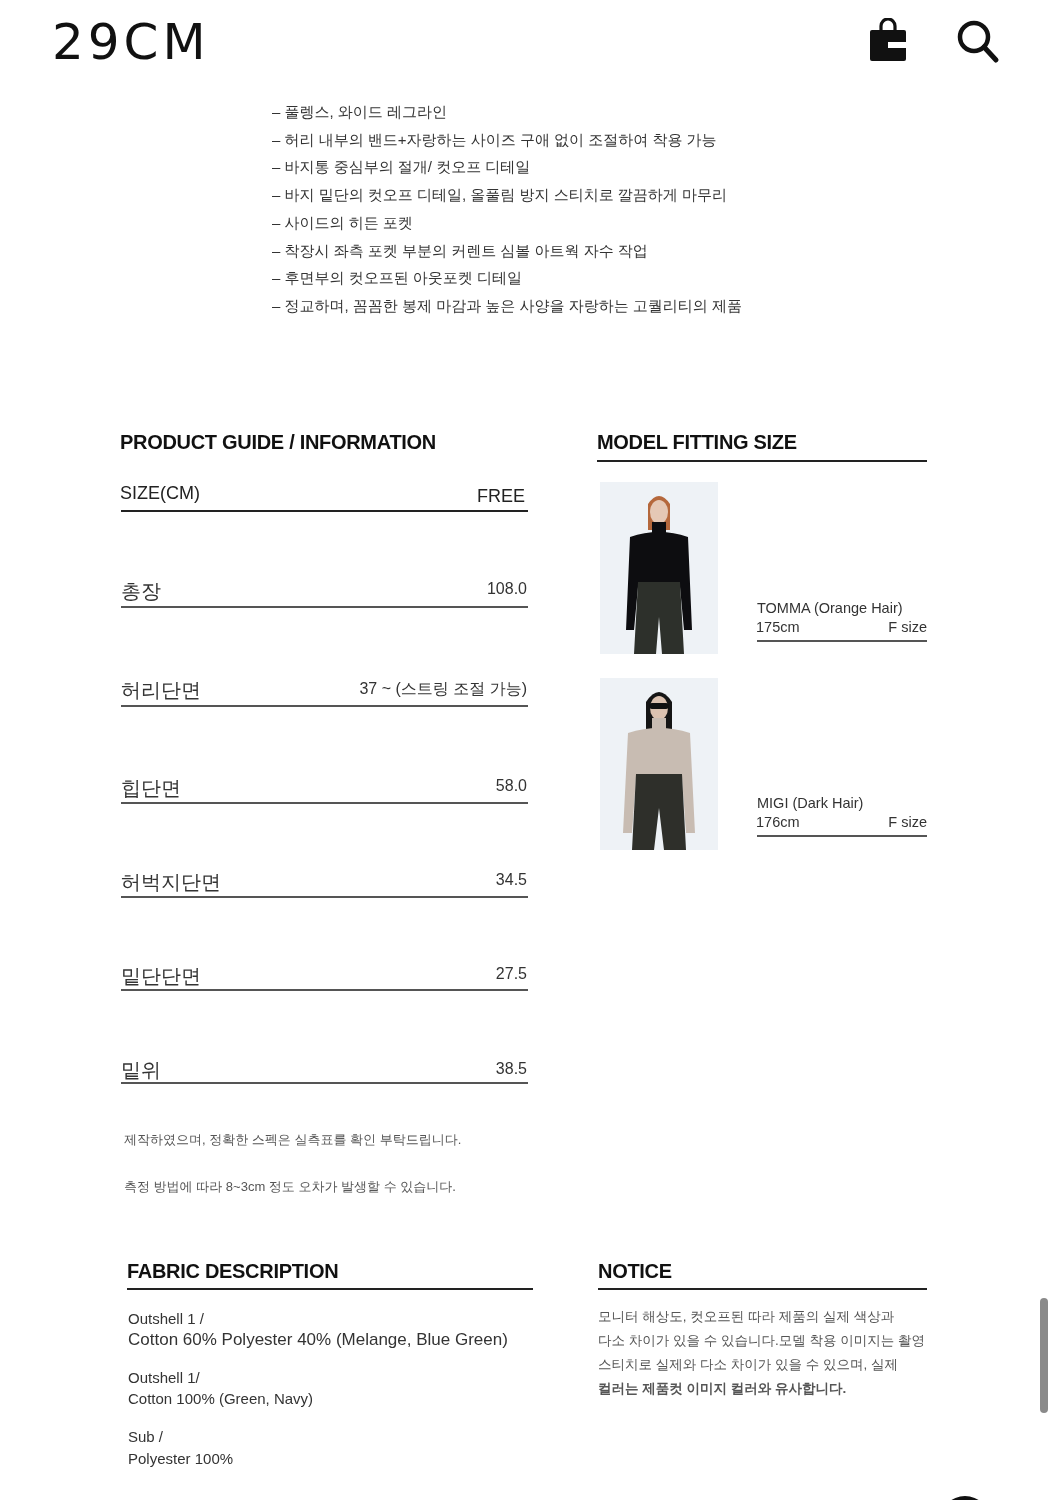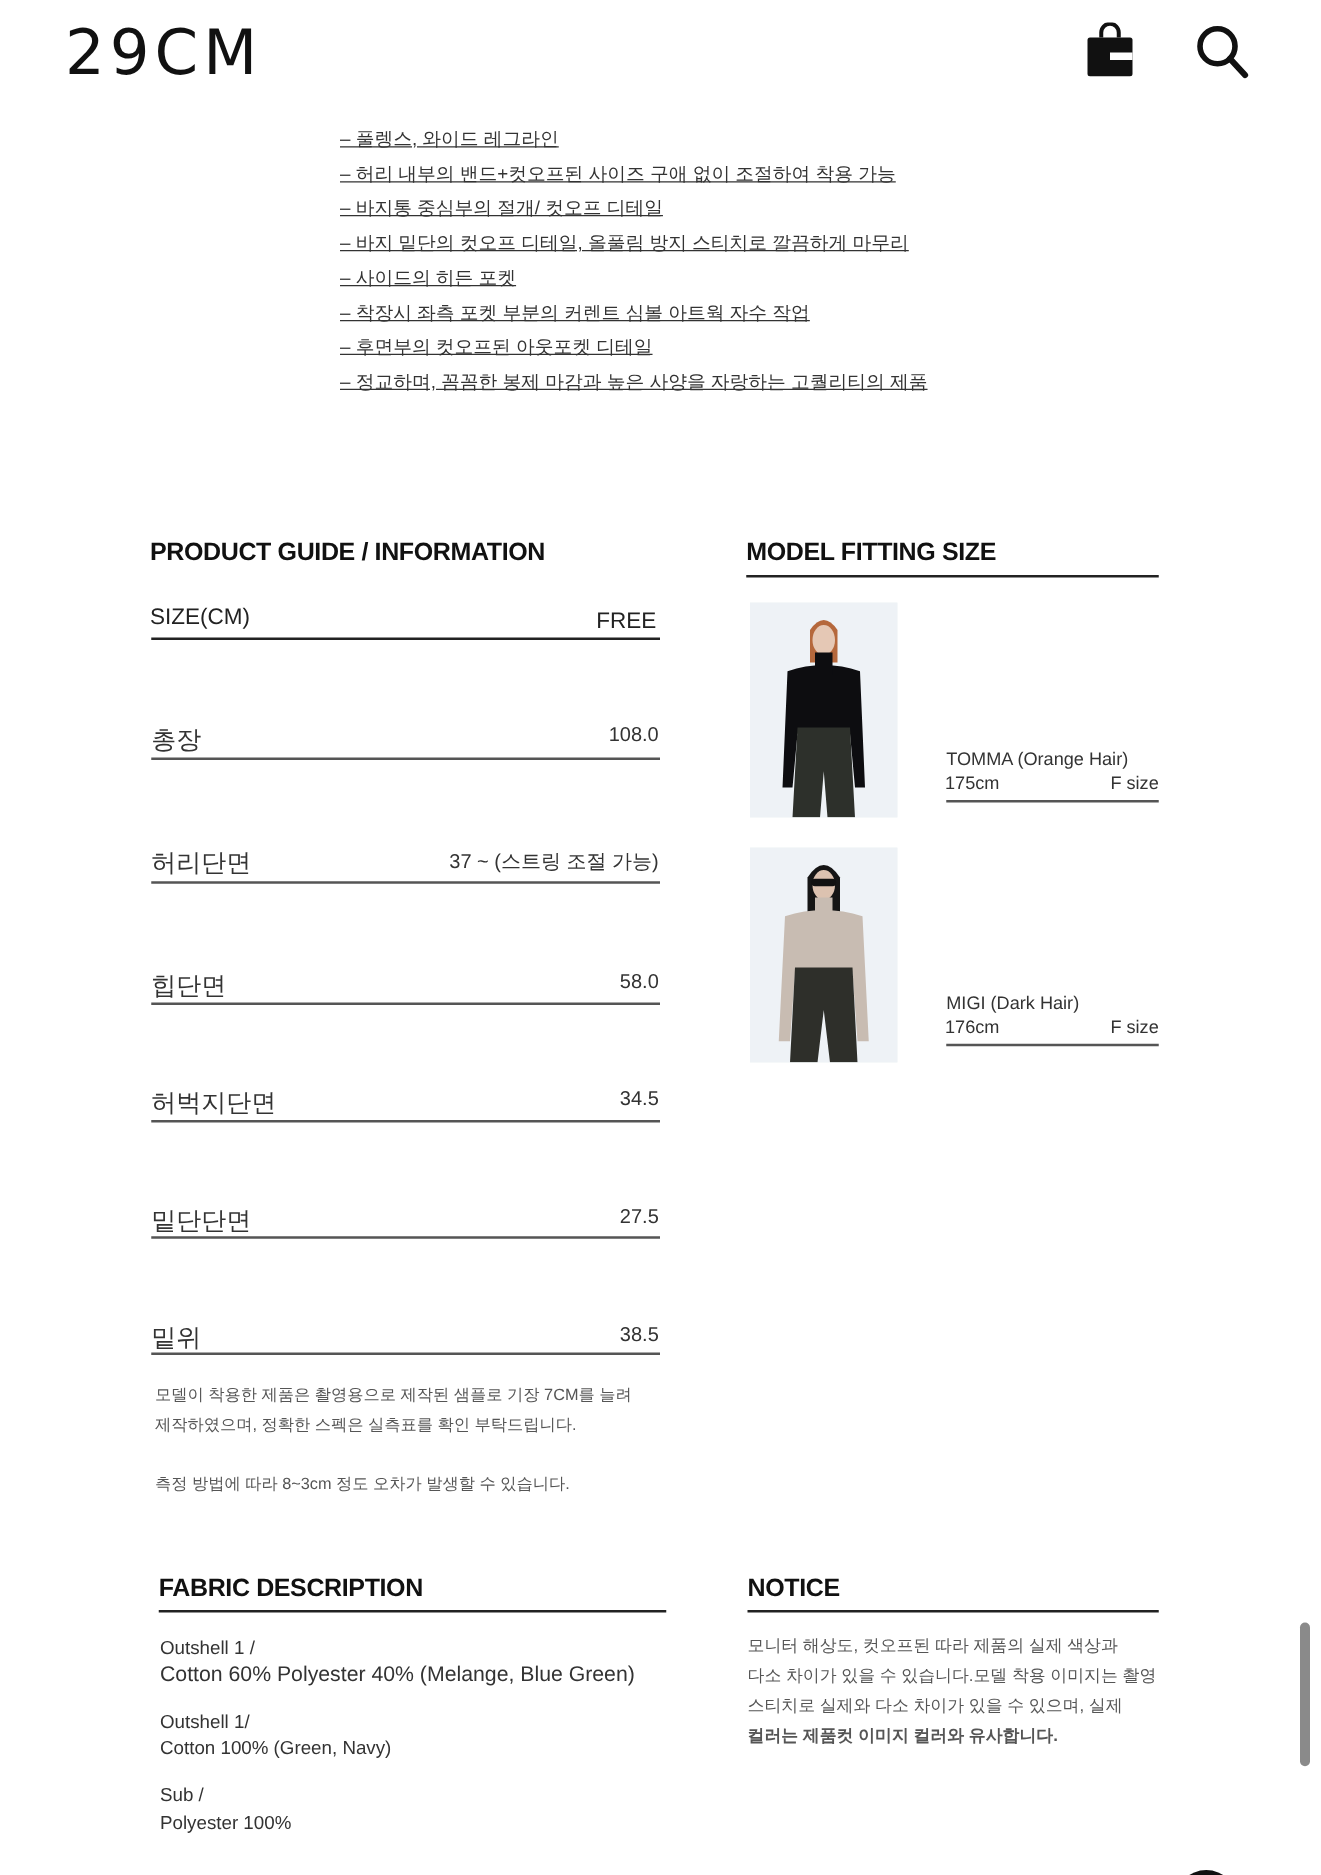--- a/index.html
+++ b/index.html
@@ -21,21 +21,20 @@
     }
     .icon-btn { position: absolute; top: 18px; width: 44px; height: 46px; cursor: pointer; }
     .bag-btn { left: 866px; }
     .search-btn { left: 955px; }
 
     
     .desc { position: absolute; left: 272px; top: 98px; width: 520px; }
     .desc-line {
       font-size: 15px; line-height: 27.7px; color: #333;
       white-space: nowrap;
-      text-decoration: underline;
     }
 
     
     .sec-title {
       position: absolute; font-size: 20px; font-weight: 700; color: #111;
       letter-spacing: -0.3px;
     }
     .rule { position: absolute; height: 2px; background: #222; }
     .rule-thin { position: absolute; height: 1.5px; background: #555; }
 
@@ -84,21 +83,21 @@
     <div class="icon-btn search-btn">
       <svg width="46" height="46" viewBox="0 0 46 46">
         <circle cx="19" cy="19" r="14" fill="none" stroke="#111" stroke-width="4.5"></circle>
         <line x1="29" y1="29" x2="41" y2="42" stroke="#111" stroke-width="5" stroke-linecap="round"></line>
       </svg>
     </div>
   </div>
 
   <div class="desc">
     <div class="desc-line">– 풀렝스, 와이드 레그라인</div>
-    <div class="desc-line">– 허리 내부의 밴드+컷오프된 사이즈 구애 없이 조절하여 착용 가능</div>
+    <div class="desc-line">– 허리 내부의 밴드+자랑하는 사이즈 구애 없이 조절하여 착용 가능</div>
     <div class="desc-line">– 바지통 중심부의 절개/ 컷오프 디테일</div>
     <div class="desc-line">– 바지 밑단의 컷오프 디테일, 올풀림 방지 스티치로 깔끔하게 마무리</div>
     <div class="desc-line">– 사이드의 히든 포켓</div>
     <div class="desc-line">– 착장시 좌측 포켓 부분의 커렌트 심볼 아트웍 자수 작업</div>
     <div class="desc-line">– 후면부의 컷오프된 아웃포켓 디테일</div>
     <div class="desc-line">– 정교하며, 꼼꼼한 봉제 마감과 높은 사양을 자랑하는 고퀄리티의 제품</div>
   </div>
 
   <div class="sec-title" style="left:120px; top:431px;">PRODUCT GUIDE / INFORMATION</div>
 
@@ -123,21 +122,20 @@
   <div class="rule-thin" style="left:121px; top:896px; width:407px;"></div>
 
   <div class="row-label" style="top:963px;">밑단단면</div>
   <div class="row-value" style="top:965px;">27.5</div>
   <div class="rule-thin" style="left:121px; top:989px; width:407px;"></div>
 
   <div class="row-label" style="top:1057px;">밑위</div>
   <div class="row-value" style="top:1060px;">38.5</div>
   <div class="rule-thin" style="left:121px; top:1082px; width:407px;"></div>
 
-  <div class="note" style="top:1104px;">모델이 착용한 제품은 촬영용으로 제작된 샘플로 기장 7CM를  늘려</div>
   <div class="note" style="top:1128px;">제작하였으며,  정확한 스펙은 실측표를 확인 부탁드립니다.</div>
   <div class="note" style="top:1175px;">측정 방법에 따라 8~3cm 정도 오차가 발생할 수 있습니다.</div>
 
   <div class="sec-title" style="left:597px; top:431px;">MODEL FITTING SIZE</div>
   <div class="rule" style="left:597px; top:460px; width:330px;"></div>
 
   <div class="model-photo" style="left:600px; top:482px;">
     <svg width="118" height="172" viewBox="0 0 118 172">
       <rect width="118" height="172" fill="#eef2f6"></rect>
       <path d="M48 22 Q59 6 70 22 L70 48 L48 48 Z" fill="#b5683c"></path>

